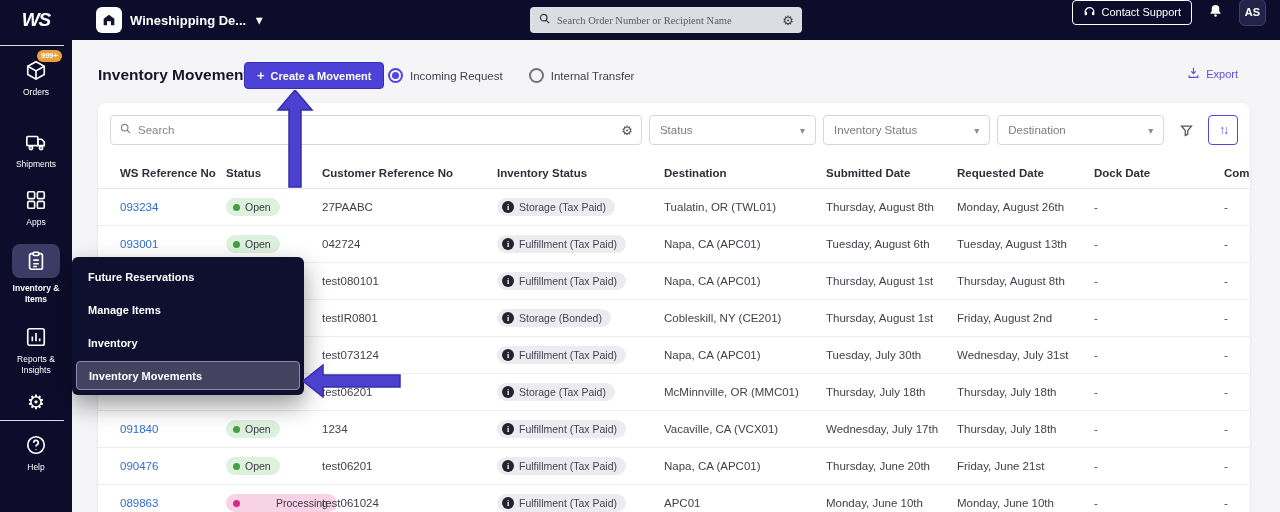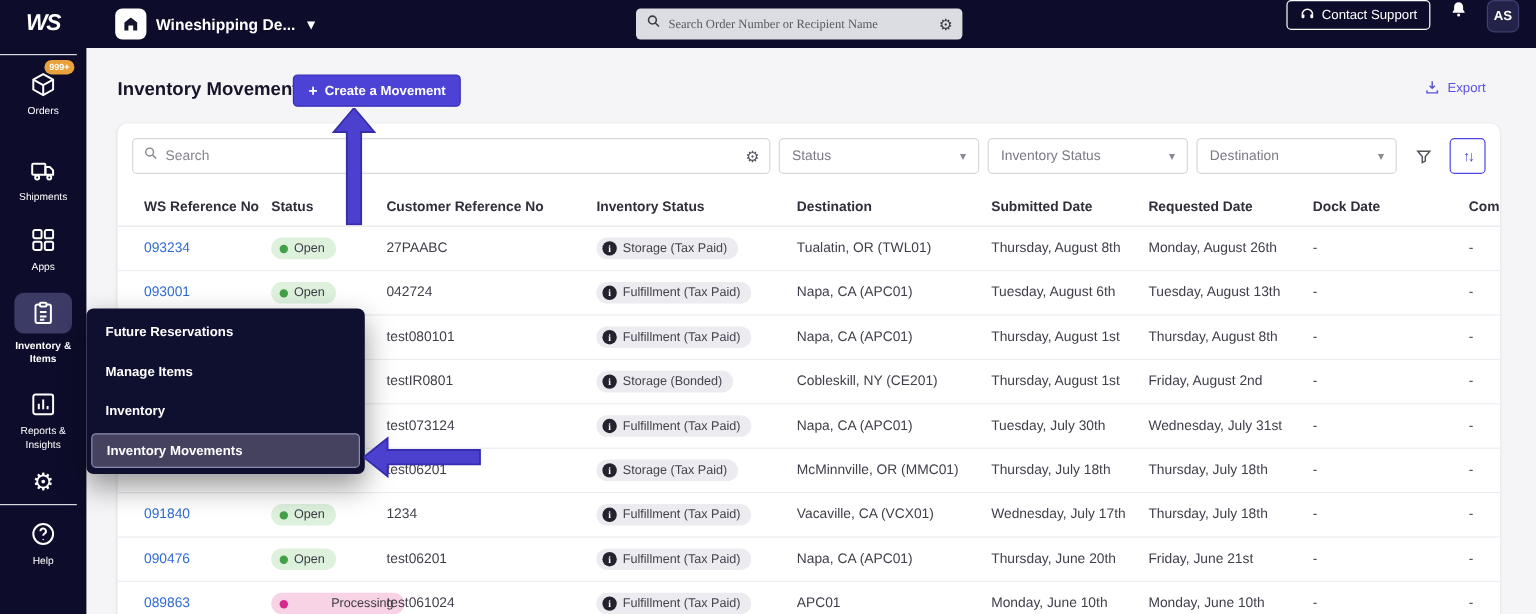--- a/index.html
+++ b/index.html
@@ -11,21 +11,21 @@
     display:flex; align-items:center; z-index:30; }
   .logo { width:72px; text-align:center; color:#fff; font-weight:bold; font-style:italic; font-size:19px; letter-spacing:-1px; }
   .company { display:flex; align-items:center; gap:8px; margin-left:24px; color:#fff; font-weight:bold; font-size:13px; cursor:pointer; }
   .company-icon { width:26px; height:26px; background:#fff; border-radius:6px; display:flex; align-items:center; justify-content:center; }
   .company .chev { font-size:12px; color:#fff; margin-left:2px; }
   .topsearch { position:absolute; left:530px; top:7px; width:272px; height:26px; background:#dcdce3;
     border-radius:4px; display:flex; align-items:center; gap:6px; padding:0 8px; }
   .topsearch input { flex:1; border:none; background:transparent; outline:none; font-size:10.5px; color:#3c3b45; font-family:Liberation Serif, serif; }
   .topsearch input::placeholder { color:#5b5a64; }
   .topsearch .gearglyph { font-size:13px; color:#3c3b45; }
-  .topright { position:absolute; right:14px; top:0; height:24px; display:flex; align-items:flex-start; gap:16px; }
+  .topright { position:absolute; right:14px; top:0; height:24px; display:flex; align-items:center; gap:16px; }
   .support { height:25px; background:transparent; border:1.5px solid #fff; border-radius:4px; color:#fff;
     font-size:11px; display:flex; align-items:center; gap:6px; padding:0 10px; cursor:pointer; font-family:"Liberation Sans",sans-serif; }
   .avatar { width:27px; height:27px; border-radius:6px; background:#23234a; border:1px solid #3e3e70;
     color:#fff; font-size:11px; font-weight:bold; display:flex; align-items:center; justify-content:center; cursor:pointer; }
 
   
   .sidebar { position:absolute; top:40px; left:0; width:72px; height:472px; background:#0d0d2b; z-index:20;
     display:flex; flex-direction:column; }
   .sdiv { width:64px; height:1px; background:rgba(255,255,255,.85); flex:none; }
   .sdiv.top { margin-top:5px; }
@@ -222,20 +222,30 @@
 </div>
 
 <div class="main">
   <div class="page-title">Inventory Movements</div>
 
   <button class="create-btn">
     <span class="plus">+</span>
     <span>Create a Movement</span>
   </button>
 
+  <div class="radio-group">
+    <label class="radio">
+      <span class="rdo rdo-on"></span>
+      <span>Incoming Request</span>
+    </label>
+    <label class="radio">
+      <span class="rdo rdo-off"></span>
+      <span>Internal Transfer</span>
+    </label>
+  </div>
 
   <div class="export">
     <span>
       <svg width="13" height="13" viewBox="0 0 24 24" fill="none" stroke="#5a50e0" stroke-width="2.2">
           <path d="M12 3v11M8 10l4 4 4-4"></path>
           <path d="M4 17v4h16v-4"></path>
         </svg>
     </span>
     <span>Export</span>
   </div>

